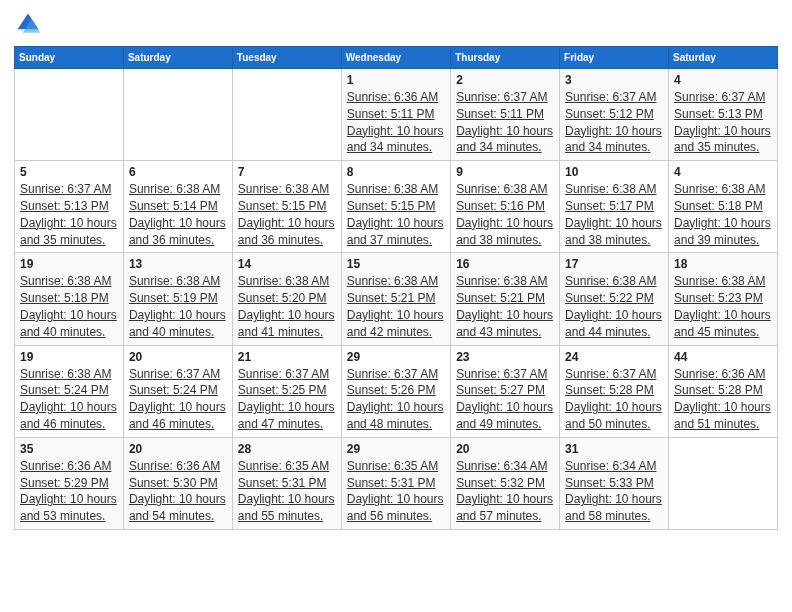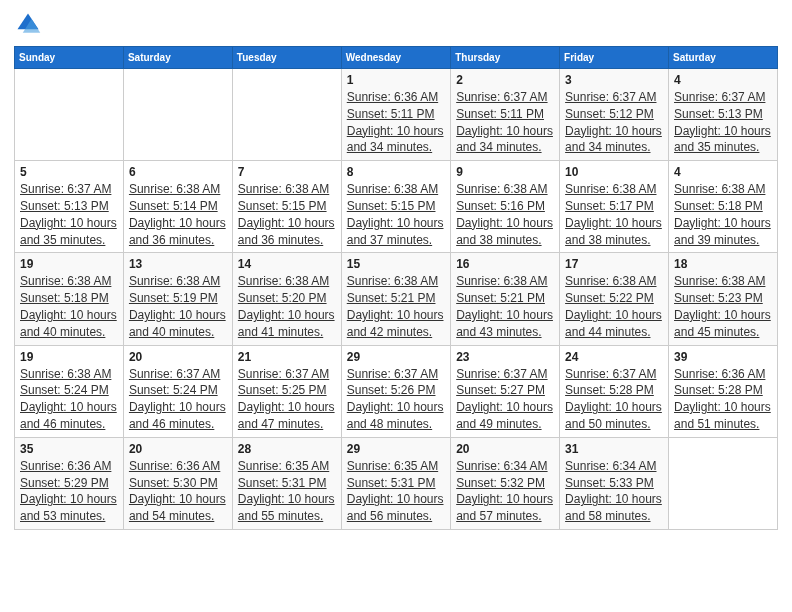--- a/index.html
+++ b/index.html
@@ -240,21 +240,21 @@
           </td>
           <td>
             <span class="day-number">23</span>
             <div class="day-info">Sunrise: 6:37 AM<br>Sunset: 5:27 PM<br>Daylight: 10 hours and 49 minutes.</div>
           </td>
           <td>
             <span class="day-number">24</span>
             <div class="day-info">Sunrise: 6:37 AM<br>Sunset: 5:28 PM<br>Daylight: 10 hours and 50 minutes.</div>
           </td>
           <td>
-            <span class="day-number">39</span>
+            <span class="day-number">44</span>
             <div class="day-info">Sunrise: 6:36 AM<br>Sunset: 5:28 PM<br>Daylight: 10 hours and 51 minutes.</div>
           </td>
         </tr>
         <tr>
           <td>
             <span class="day-number">35</span>
             <div class="day-info">Sunrise: 6:36 AM<br>Sunset: 5:29 PM<br>Daylight: 10 hours and 53 minutes.</div>
           </td>
           <td>
             <span class="day-number">20</span>

